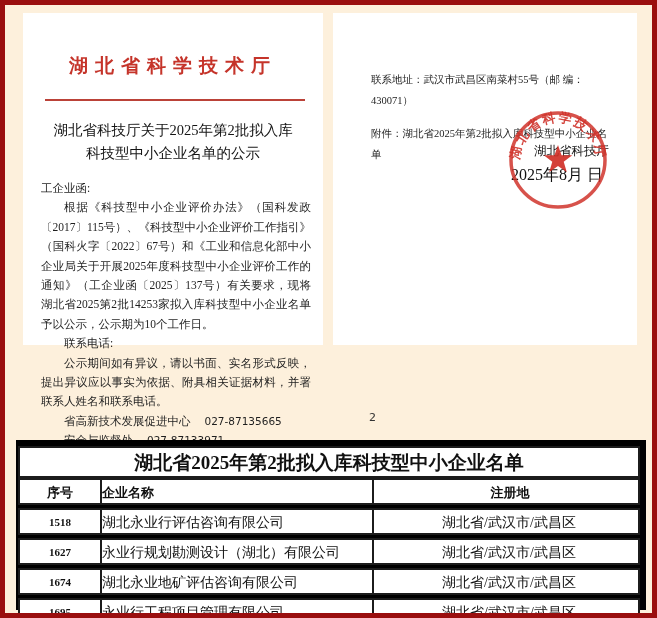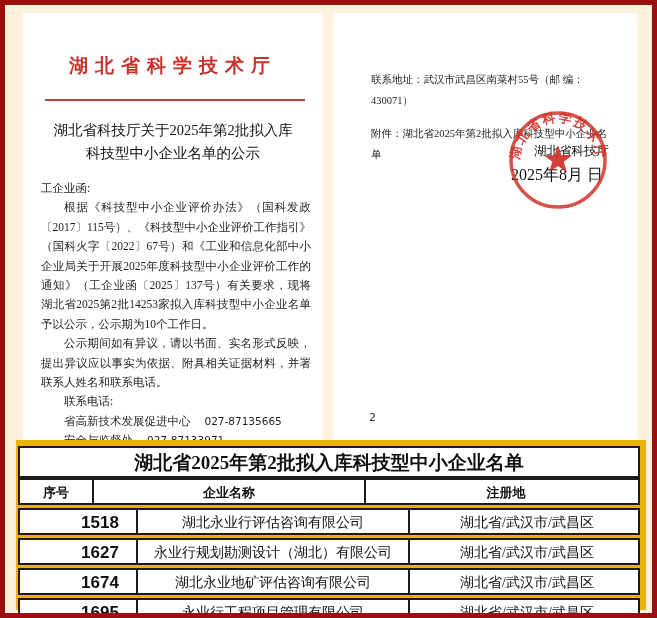--- a/index.html
+++ b/index.html
@@ -1,19 +1,19 @@
 <!DOCTYPE html>
 <html><head>
 <meta charset="utf-8">
 <style>
   html,body{margin:0;padding:0;}
   body{width:657px;height:618px;font-family:"Liberation Serif","DejaVu Serif",serif;}
   .frame{position:relative;box-sizing:border-box;width:657px;height:618px;
          border:5px solid #9a0f0f;background:#fdf0dc;overflow:hidden;}
-  .page{position:absolute;background:#ffffff;top:8px;height:526px;}
+  .page{position:absolute;background:#ffffff;top:8px;height:332px;}
   .page1{left:18px;width:300px;}
   .page2{left:328px;width:304px;}
 
   
   .agency{position:absolute;top:40px;left:0;right:0;text-align:center;
           color:#c5342a;font-weight:bold;font-size:19px;letter-spacing:7px;white-space:nowrap;}
   .redrule{position:absolute;top:86px;left:22px;right:18px;height:2px;background:#bb4238;}
   .doc-title{position:absolute;top:106px;left:10px;right:10px;text-align:center;
              font-weight:normal;font-size:14.5px;line-height:23px;color:#141414;}
   .textcol{position:absolute;top:166px;left:18px;right:12px;font-size:11.5px;
@@ -27,49 +27,49 @@
   .addr-block{position:absolute;top:44px;left:26px;right:8px;font-size:10.5px;
               line-height:21px;color:#1e1e1e;}
   .addr-block p{margin:12px;}
   .sign-name{position:absolute;top:130px;right:28px;font-size:12.5px;color:#111;}
   .sign-date{position:absolute;top:152px;right:34px;font-size:16px;color:#111;margin-left:44px;}
   .seal{position:absolute;top:92px;left:170px;width:110px;height:110px;}
   .pagenum{position:absolute;top:398px;left:36px;font-size:11px;color:#333;
            font-family:"DejaVu Sans",sans-serif;}
 
   
-  .bottom{position:absolute;left:11px;top:435px;width:630px;height:170px;background:#eab308;}
+  .bottom{position:absolute;left:11px;top:435px;width:630px;height:170px;background:#000000;}
   .tbl{position:absolute;left:2px;top:6px;width:622px;}
   .tbox{box-sizing:border-box;border:2px solid #1c1c1c;background:#fff;}
   .tbl-title{height:32px;line-height:30px;text-align:center;font-weight:bold;
              font-size:19px;color:#111;}
   .tbl-row{display:flex;height:27px;line-height:25px;margin-top:3px;font-size:14px;color:#111;}
   .tbl-head{font-weight:bold;font-size:13px;margin-top:0;}
-  .c1{box-sizing:border-box;width:74px;text-align:center;border-right:2px solid #1c1c1c;}
-  .c2{box-sizing:border-box;width:272px;text-align:center;border-right:2px solid #1c1c1c;}
+  .c1{box-sizing:border-box;width:82px;text-align:center;border-right:2px solid #1c1c1c;}
+  .c2{box-sizing:border-box;width:272px;border-right:2px solid #1c1c1c;}
   .c3{box-sizing:border-box;flex:1;text-align:center;padding-left:6px;}
-  .num{font-family:Liberation Sans, sans-serif;font-weight:bold;font-size:17px;margin-left:44px;}
+  .num{font-family:Liberation Serif, serif;font-weight:bold;font-size:11px;}
 </style>
 </head>
 <body>
 
 <div class="frame">
 
   <div class="page page1">
     <div class="agency">湖北省科学技术厅</div>
     <div class="redrule"></div>
     <div class="doc-title">
       <div>湖北省科技厅关于2025年第2批拟入库</div>
       <div>科技型中小企业名单的公示</div>
     </div>
     <div class="textcol">
       <p>工企业函:</p>
       <p class="indent">根据《科技型中小企业评价办法》（国科发政〔2017〕115号）、《科技型中小企业评价工作指引》（国科火字〔2022〕67号）和《工业和信息化部中小企业局关于开展2025年度科技型中小企业评价工作的通知》（工企业函〔2025〕137号）有关要求，现将湖北省2025第2批14253家拟入库科技型中小企业名单予以公示，公示期为10个工作日。</p>
+      <p class="indent">联系电话:</p>
       <p class="indent">公示期间如有异议，请以书面、实名形式反映，提出异议应以事实为依据、附具相关证据材料，并署联系人姓名和联系电话。</p>
-      <p class="indent">联系电话:</p>
       <p class="contact-line">
         <span>省高新技术发展促进中心</span><span class="phone">027-87135665</span>
       </p>
       <p class="contact-line">
         <span>安全与监督处</span><span class="phone">027-87133971</span>
       </p>
       <p class="contact-line">
         <span>机关纪委</span><span class="phone">027-87135399</span>
       </p>
     </div>

